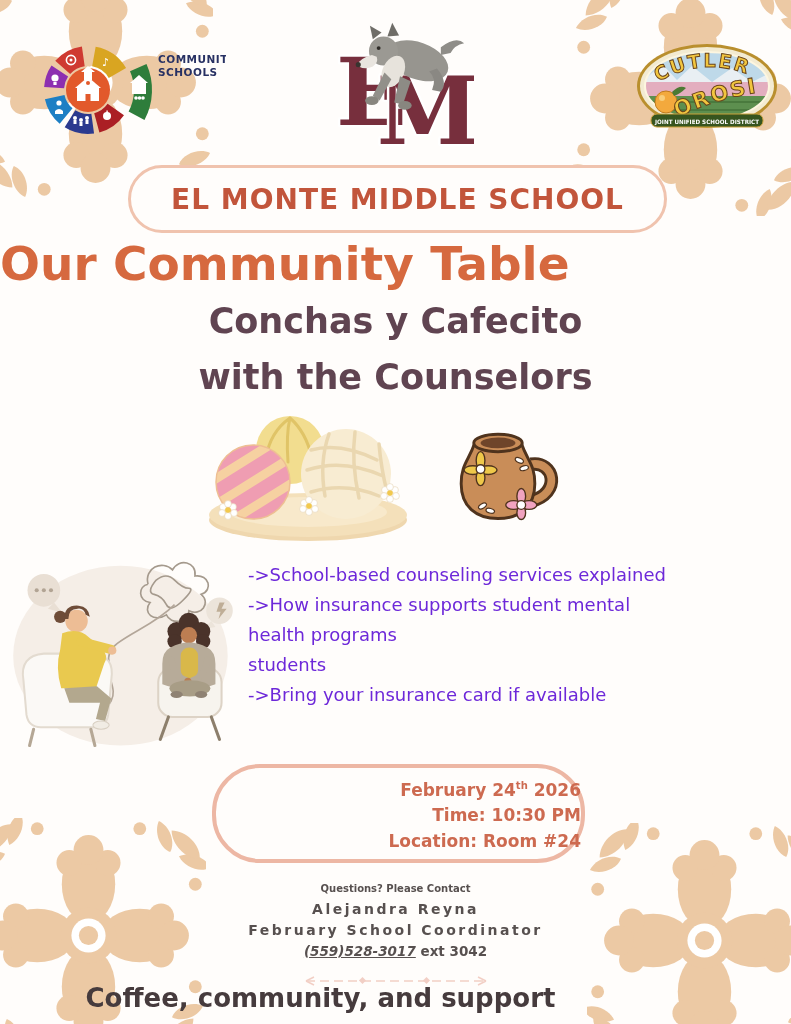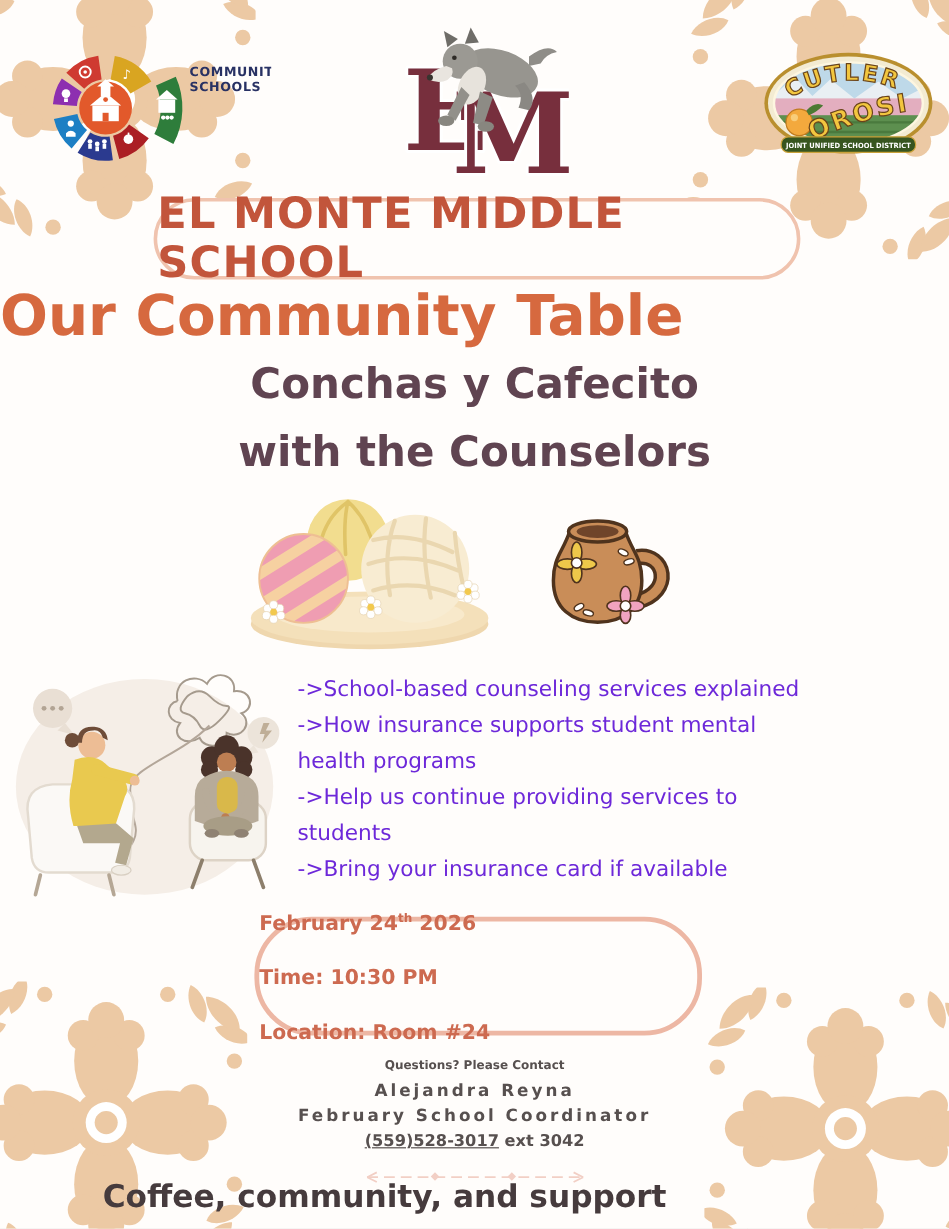--- a/index.html
+++ b/index.html
@@ -13,43 +13,43 @@
   .tala-tr{left:573px;top:-19px;}
   .tala-bl{left:-29px;top:818px;}
   .tala-br{left:587px;top:823px;}
   
   .cs-logo{left:26px;top:25px;width:200px;height:130px;z-index:2;}
   .em-logo{left:328px;top:18px;width:146px;height:136px;z-index:2;}
   .co-logo{left:632px;top:40px;width:150px;height:95px;z-index:2;}
   
   .banner{left:128px;top:165px;width:533px;height:62px;border:3px solid #f0c3ae;border-radius:36px;
           display:flex;align-items:center;justify-content:center;background:#fffdfb;z-index:1;}
-  .banner span{font-size:36px;font-weight:bold;color:#c2553b;letter-spacing:1px;}
+  .banner span{font-size:28px;font-weight:bold;color:#c2553b;letter-spacing:1px;}
   
   .title{left:0;top:236px;width:791px;font-size:47px;font-weight:bold;color:#d6693f;z-index:1;}
   .sub1{left:0;top:301px;width:791px;text-align:center;font-size:35px;font-weight:bold;color:#604451;z-index:1;}
   .sub2{left:0;top:357px;width:791px;text-align:center;font-size:35px;font-weight:bold;color:#604451;z-index:1;}
   
   .conchas{left:193px;top:400px;width:232px;height:146px;z-index:1;}
   .mug{left:430px;top:410px;width:136px;height:126px;z-index:1;}
   .counsel{left:3px;top:545px;width:240px;height:205px;z-index:1;}
   
   .bullets{left:248px;top:560px;width:500px;z-index:1;}
   .bullets div{font-size:18px;font-weight:normal;color:#6d28d9;line-height:30px;white-space:nowrap;}
   
   .event{left:212px;top:764px;width:365px;height:91px;border:4px solid #edb7a4;border-radius:48px;
-         display:flex;flex-direction:column;align-items:flex-start;justify-content:center;z-index:1;background:#fffdfb;gap:20px;}
+         display:flex;flex-direction:column;align-items:flex-end;justify-content:center;z-index:1;background:#fffdfb;}
   .event div{font-size:17px;font-weight:bold;color:#cd6a50;line-height:26px;}
   .event sup{font-size:10px;}
   
   .contact{left:0;top:878px;width:791px;text-align:center;color:#57504f;z-index:1;}
   .contact .c1{font-size:10px;font-weight:bold;line-height:21px;}
   .contact .c2,.contact .c3{font-size:14px;font-weight:bold;line-height:21px;letter-spacing:2.5px;}
   .contact .c4{font-size:13.5px;font-weight:bold;line-height:21px;}
-  .underline{text-decoration:underline;}
+  .underline{text-decoration:underline;font-style:italic;}
   
   .tagline{left:0;top:983px;width:641px;text-align:center;font-size:26px;font-weight:bold;color:#463b3d;z-index:2;}
   .tagdeco{left:296px;top:974px;width:200px;height:14px;z-index:1;}
   .hidden-defs{position:absolute;width:0;height:0;overflow:hidden;}
 </style>
 </head>
 <body>
 
 <div class="flyer">
 
@@ -348,21 +348,20 @@
       <ellipse cx="183" cy="140" rx="20" ry="8" fill="#a89d86"></ellipse>
       <ellipse cx="170" cy="146" rx="6" ry="3.5" fill="#8f8273"></ellipse>
         <ellipse cx="194" cy="146" rx="6" ry="3.5" fill="#8f8273"></ellipse>
     </g>
   </svg>
 
   <div class="abs bullets">
     <div>-&gt;School-based counseling services explained</div>
     <div>-&gt;How insurance supports student mental</div>
     <div>health programs</div>
-    <div>-&gt;Help us continue providing services to</div>
     <div>students</div>
     <div>-&gt;Bring your insurance card if available</div>
   </div>
 
   <div class="abs event">
     <div>
       <span>February 24</span><sup>th</sup><span> 2026</span>
     </div>
     <div>Time: 10:30 PM</div>
     <div>Location: Room #24</div>

